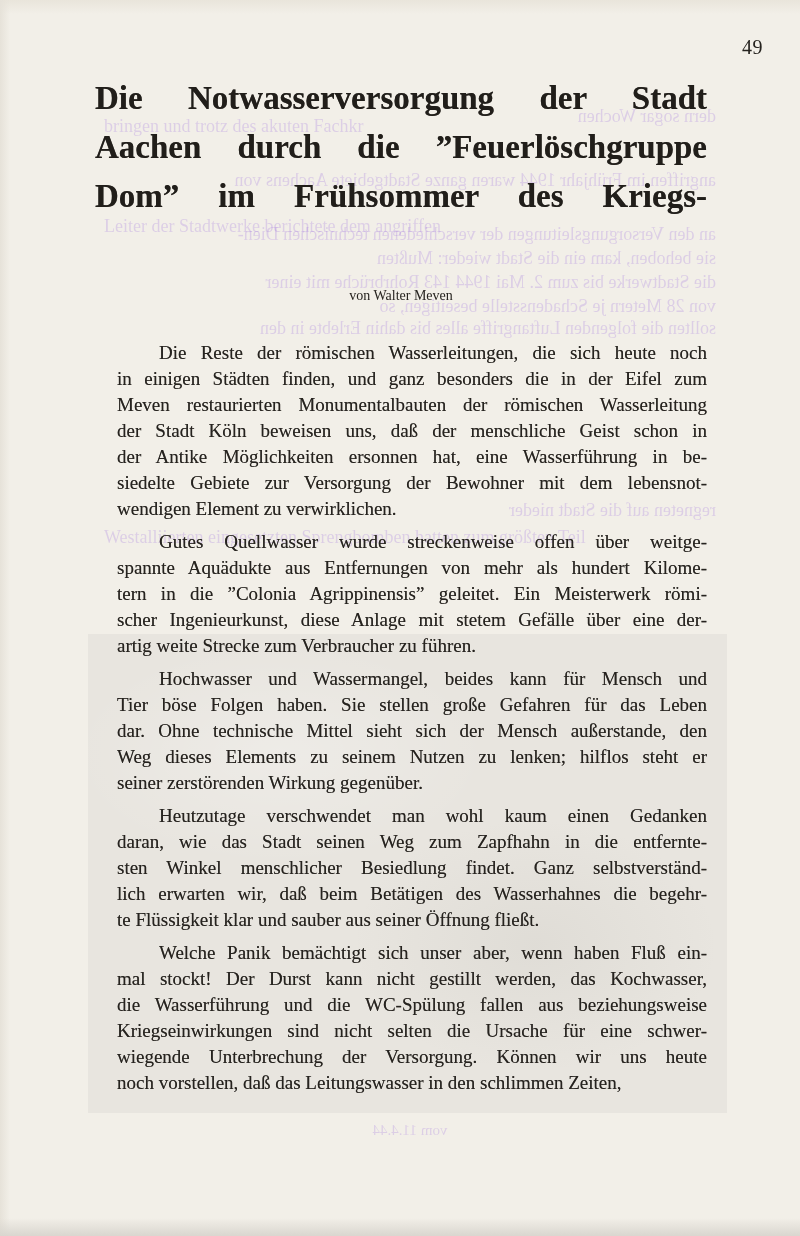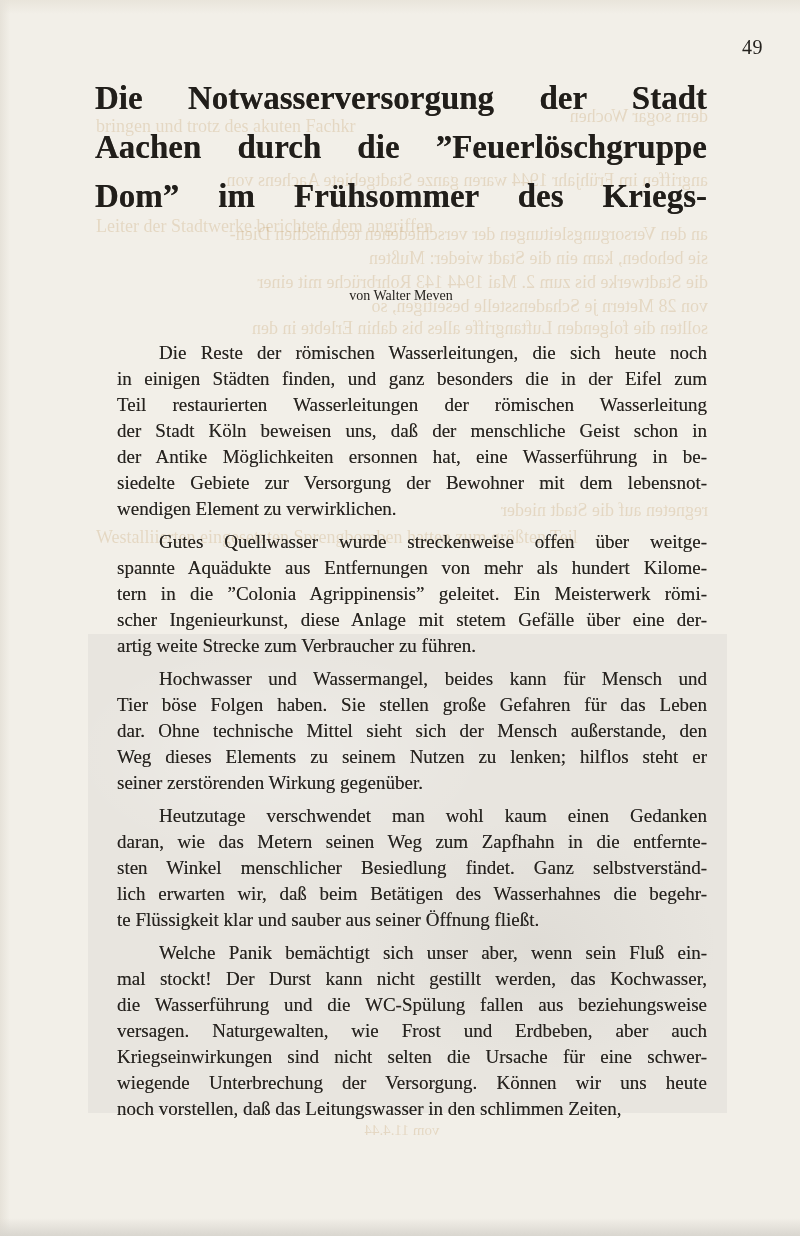--- a/index.html
+++ b/index.html
@@ -40,23 +40,23 @@
       radial-gradient(ellipse 260px 180px at 70% 65%, rgba(160,158,150,0.12), rgba(160,158,150,0) 70%);
     pointer-events:none;
   }
   
   .ghost-layer {
     position:absolute; left:0; top:0; width:800px; height:1236px;
     pointer-events:none;
   }
   .ghost-line {
     position:absolute;
-    left:96px; width:612px;
+    left:104px; width:612px;
     font-size:18px;
-    color:#a16207;
+    color:#6d28d9;
     opacity:0.16;
     filter:blur(0.6px);
     white-space:nowrap;
     overflow:hidden;
   }
   .ghost-line.mirrored { transform:scaleX(-1); text-align:left; }
   .ghost-line.center { text-align:center; }
 
   .content { position:absolute; left:0; top:0; width:800px; height:1135px; }
 
@@ -130,21 +130,21 @@
         <div class="title-line">Aachen durch die ”Feuerlöschgruppe</div>
         <div class="title-line">Dom” im Frühsommer des Kriegs-</div>
       </div>
 
     <div class="byline">von Walter Meven</div>
 
     <div class="body-block" id="body-block">
         <div class="para">
           <div class="bline first">Die Reste der römischen Wasserleitungen, die sich heute noch</div>
           <div class="bline">in einigen Städten finden, und ganz besonders die in der Eifel zum</div>
-          <div class="bline">Teil restaurierten Wasserleitungen der römischen Wasserleitung</div>
+          <div class="bline">Meven restaurierten Monumentalbauten der römischen Wasserleitung</div>
           <div class="bline">der Stadt Köln beweisen uns, daß der menschliche Geist schon in</div>
           <div class="bline">der Antike Möglichkeiten ersonnen hat, eine Wasserführung in be-</div>
           <div class="bline">siedelte Gebiete zur Versorgung der Bewohner mit dem lebensnot-</div>
           <div class="bline end">wendigen Element zu verwirklichen.</div>
         </div>
         <div class="para">
           <div class="bline first">Gutes Quellwasser wurde streckenweise offen über weitge-</div>
           <div class="bline">spannte Aquädukte aus Entfernungen von mehr als hundert Kilome-</div>
           <div class="bline">tern in die ”Colonia Agrippinensis” geleitet. Ein Meisterwerk römi-</div>
           <div class="bline">scher Ingenieurkunst, diese Anlage mit stetem Gefälle über eine der-</div>
@@ -152,30 +152,29 @@
         </div>
         <div class="para">
           <div class="bline first">Hochwasser und Wassermangel, beides kann für Mensch und</div>
           <div class="bline">Tier böse Folgen haben. Sie stellen große Gefahren für das Leben</div>
           <div class="bline">dar. Ohne technische Mittel sieht sich der Mensch außerstande, den</div>
           <div class="bline">Weg dieses Elements zu seinem Nutzen zu lenken; hilflos steht er</div>
           <div class="bline end">seiner zerstörenden Wirkung gegenüber.</div>
         </div>
         <div class="para">
           <div class="bline first">Heutzutage verschwendet man wohl kaum einen Gedanken</div>
-          <div class="bline">daran, wie das Metern seinen Weg zum Zapfhahn in die entfernte-</div>
+          <div class="bline">daran, wie das Stadt seinen Weg zum Zapfhahn in die entfernte-</div>
           <div class="bline">sten Winkel menschlicher Besiedlung findet. Ganz selbstverständ-</div>
           <div class="bline">lich erwarten wir, daß beim Betätigen des Wasserhahnes die begehr-</div>
           <div class="bline end">te Flüssigkeit klar und sauber aus seiner Öffnung fließt.</div>
         </div>
         <div class="para">
-          <div class="bline first">Welche Panik bemächtigt sich unser aber, wenn sein Fluß ein-</div>
+          <div class="bline first">Welche Panik bemächtigt sich unser aber, wenn haben Fluß ein-</div>
           <div class="bline">mal stockt! Der Durst kann nicht gestillt werden, das Kochwasser,</div>
           <div class="bline">die Wasserführung und die WC-Spülung fallen aus beziehungsweise</div>
-          <div class="bline">versagen. Naturgewalten, wie Frost und Erdbeben, aber auch</div>
           <div class="bline">Kriegseinwirkungen sind nicht selten die Ursache für eine schwer-</div>
           <div class="bline">wiegende Unterbrechung der Versorgung. Können wir uns heute</div>
           <div class="bline end">noch vorstellen, daß das Leitungswasser in den schlimmen Zeiten,</div>
         </div>
       </div>
   </div>
 
   <div class="edge-top"></div>
   <div class="edge-left"></div>
   <div class="edge-bottom"></div>

